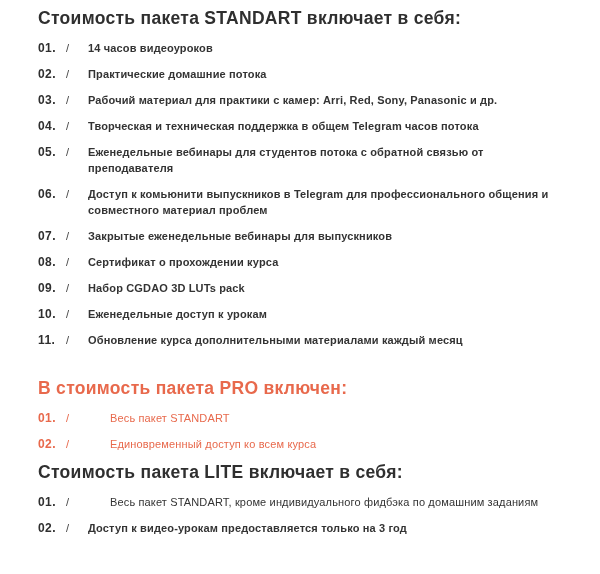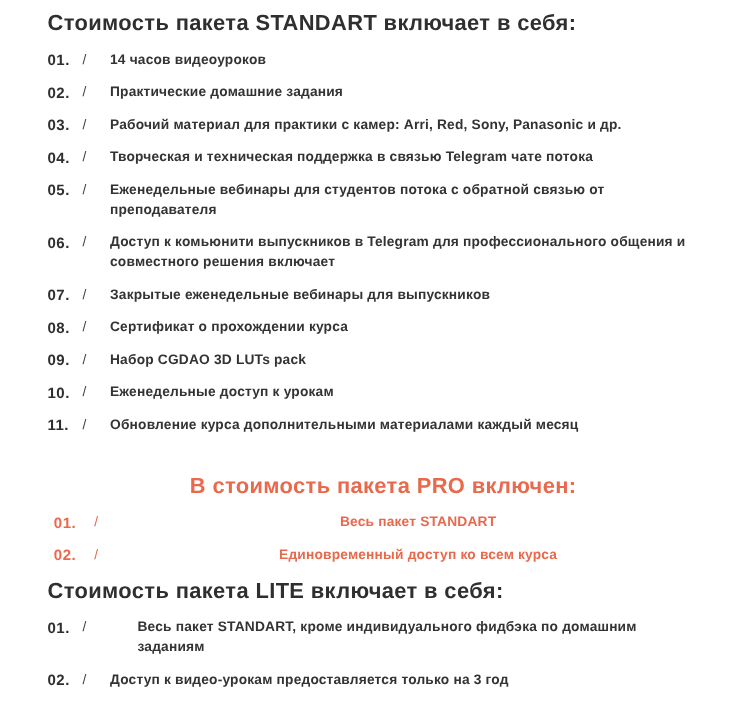--- a/index.html
+++ b/index.html
@@ -20,21 +20,21 @@
     width: 589px;
   }
   .section-title {
     font-size: 17.5px;
     line-height: 20px;
     font-weight: 700;
     letter-spacing: 0.3px;
     color: #2f2f2f;
     margin: 0 0 12px 0;
   }
-  .sec-pro { margin-top: 30px; text-align: center; }
+  .sec-pro { margin-top: 30px; }
   .sec-lite { }
   .item {
     display: flex;
     align-items: flex-start;
     margin-bottom: 10px;
     font-size: 11px;
     line-height: 16px;
   }
   .item .num {
     width: 28px;
@@ -50,21 +50,21 @@
     font-weight: 400;
     color: #444444;
   }
   .item .text {
     flex: 1;
     font-weight: 700;
     letter-spacing: 0.15px;
     color: #333333;
     padding-right: 16px;
   }
-  .item.med .text { font-weight: 700; padding-left: 22px; }
+  .item.med .text { font-weight: 400; padding-left: 22px; }
   
   .sec-pro .section-title,
   .sec-pro .num,
   .sec-pro .sep,
   .sec-pro .text { color: var(--accent, #e8694c); }
 </style>
 </head>
 <body style="background: rgb(255, 255, 255);">
 
 <div class="page">
@@ -73,41 +73,41 @@
     <h2 class="section-title">Стоимость пакета STANDART включает в себя:</h2>
 
     <div class="item">
       <span class="num">01.</span>
       <span class="sep">/</span>
       <span class="text">14 часов видеоуроков</span>
     </div>
     <div class="item">
       <span class="num">02.</span>
       <span class="sep">/</span>
-      <span class="text">Практические домашние задания</span>
+      <span class="text">Практические домашние потока</span>
     </div>
     <div class="item">
       <span class="num">03.</span>
       <span class="sep">/</span>
       <span class="text">Рабочий материал для практики с камер: Arri, Red, Sony, Panasonic и др.</span>
     </div>
     <div class="item">
       <span class="num">04.</span>
       <span class="sep">/</span>
-      <span class="text">Творческая и техническая поддержка в связью Telegram чате потока</span>
+      <span class="text">Творческая и техническая поддержка в общем Telegram часов потока</span>
     </div>
     <div class="item">
       <span class="num">05.</span>
       <span class="sep">/</span>
       <span class="text">Еженедельные вебинары для студентов потока с обратной связью от преподавателя</span>
     </div>
     <div class="item">
       <span class="num">06.</span>
       <span class="sep">/</span>
-      <span class="text">Доступ к комьюнити выпускников в Telegram для профессионального общения и совместного решения включает</span>
+      <span class="text">Доступ к комьюнити выпускников в Telegram для профессионального общения и совместного материал проблем</span>
     </div>
     <div class="item">
       <span class="num">07.</span>
       <span class="sep">/</span>
       <span class="text">Закрытые еженедельные вебинары для выпускников</span>
     </div>
     <div class="item">
       <span class="num">08.</span>
       <span class="sep">/</span>
       <span class="text">Сертификат о прохождении курса</span>

